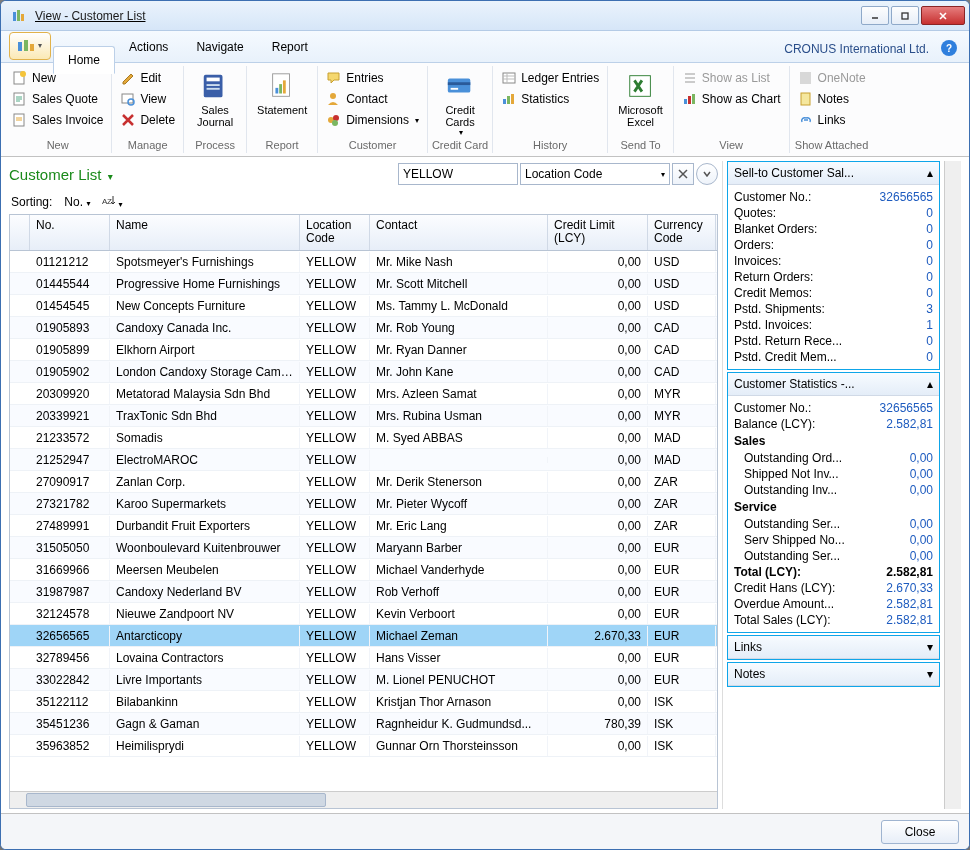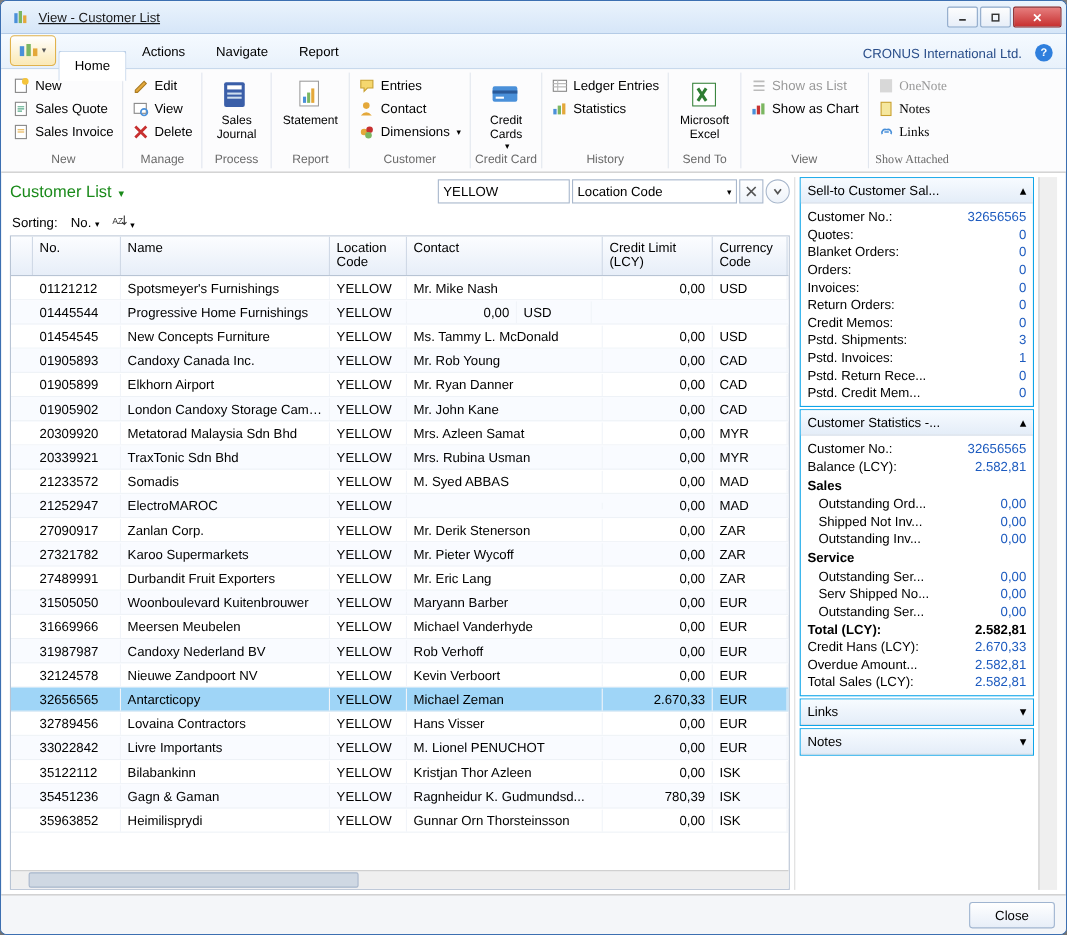--- a/index.html
+++ b/index.html
@@ -47,21 +47,21 @@
   .navbtn { width: 42px; height: 28px; border:1px solid #c7d9ef; border-radius:4px; background: linear-gradient(#fff,#e7f0fb); margin-bottom:2px; display:flex; align-items:center; justify-content:center;}
   .navbtn.active { background: linear-gradient(#fff,#fbe9b5); border-color:#e1b24b;}
   .tab { padding: 6px 14px; font-size:12px; cursor:pointer; }
   .tab.active { background:#fff; border:1px solid #bcd0e8; border-bottom-color:#fff; border-radius: 3px 3px 0 0; position:relative; top:12px;}
   .company-label { margin-left:auto; color:#2a4e8a; font-size:12px; padding:6px;}
   .help-icon { width:16px; height:16px; border-radius:50%; background:#2f7fdd; color:#fff; display:flex; align-items:center; justify-content:center; font-weight:bold; font-size:10px; margin:6px 4px;}
 
   
   .ribbon { display:flex; background:#fcfcfd; border-bottom:1px solid #c2c2c2; height: 94px; padding:3px 3px;}
   .ribbon-group { display:flex; flex-direction:column; align-items:center; padding: 0 4px; border-right:1px solid #e1e6ee;}
-  .ribbon-group:last-child{border-right:none;font-family:Liberation Serif, serif;}
+  .ribbon-group:last-child{border-right:none;}
   .ribbon-group .group-body { display:flex; gap:2px; flex:1; align-items:flex-start; padding-top:2px;}
   .ribbon-group .group-label { font-size:11px; color:#6a6a6a; padding-bottom:2px;}
   .rb-col { display:flex; flex-direction:column; gap:1px;}
   .rb-small { display:flex; align-items:center; gap:4px; padding:2px 4px; white-space:nowrap; cursor:pointer; border-radius:2px;}
   .rb-small .ico { width:16px; height:16px; display:inline-flex; align-items:center; justify-content:center;}
   .rb-big { display:flex; flex-direction:column; align-items:center; padding:2px 6px; cursor:pointer; border-radius:3px; min-width:54px;}
   .rb-big .ico{ width:32px; height:32px; display:flex; align-items:center; justify-content:center;}
   .rb-big .lbl{ font-size:11px; text-align:center; line-height:12px; margin-top:2px;}
   .dropdown-arrow { font-size:8px; margin-left:2px;}
 
@@ -487,20 +487,21 @@
               <div class="td col-loc">YELLOW</div>
               <div class="td col-contact">Mr. Mike Nash</div>
               <div class="td col-credit">0,00</div>
               <div class="td col-curr">USD</div>
             </div>
             <div class="grid-row">
               <div style="width:20px;border-right:1px solid #f1f4f9;"></div>
               <div class="td col-no">01445544</div>
               <div class="td col-name">Progressive Home Furnishings</div>
               <div class="td col-loc">YELLOW</div>
+              <div class="td col-contact">Mr. Scott Mitchell</div>
               <div class="td col-credit">0,00</div>
               <div class="td col-curr">USD</div>
             </div>
             <div class="grid-row">
               <div style="width:20px;border-right:1px solid #f1f4f9;"></div>
               <div class="td col-no">01454545</div>
               <div class="td col-name">New Concepts Furniture</div>
               <div class="td col-loc">YELLOW</div>
               <div class="td col-contact">Ms. Tammy L. McDonald</div>
               <div class="td col-credit">0,00</div>
@@ -657,21 +658,21 @@
               <div class="td col-loc">YELLOW</div>
               <div class="td col-contact">M. Lionel PENUCHOT</div>
               <div class="td col-credit">0,00</div>
               <div class="td col-curr">EUR</div>
             </div>
             <div class="grid-row">
               <div style="width:20px;border-right:1px solid #f1f4f9;"></div>
               <div class="td col-no">35122112</div>
               <div class="td col-name">Bilabankinn</div>
               <div class="td col-loc">YELLOW</div>
-              <div class="td col-contact">Kristjan Thor Azleen</div>
+              <div class="td col-contact">Kristjan Thor Arnason</div>
               <div class="td col-credit">0,00</div>
               <div class="td col-curr">ISK</div>
             </div>
             <div class="grid-row">
               <div style="width:20px;border-right:1px solid #f1f4f9;"></div>
               <div class="td col-no">35451236</div>
               <div class="td col-name">Gagn &amp; Gaman</div>
               <div class="td col-loc">YELLOW</div>
               <div class="td col-contact">Ragnheidur K. Gudmundsd...</div>
               <div class="td col-credit">780,39</div>

